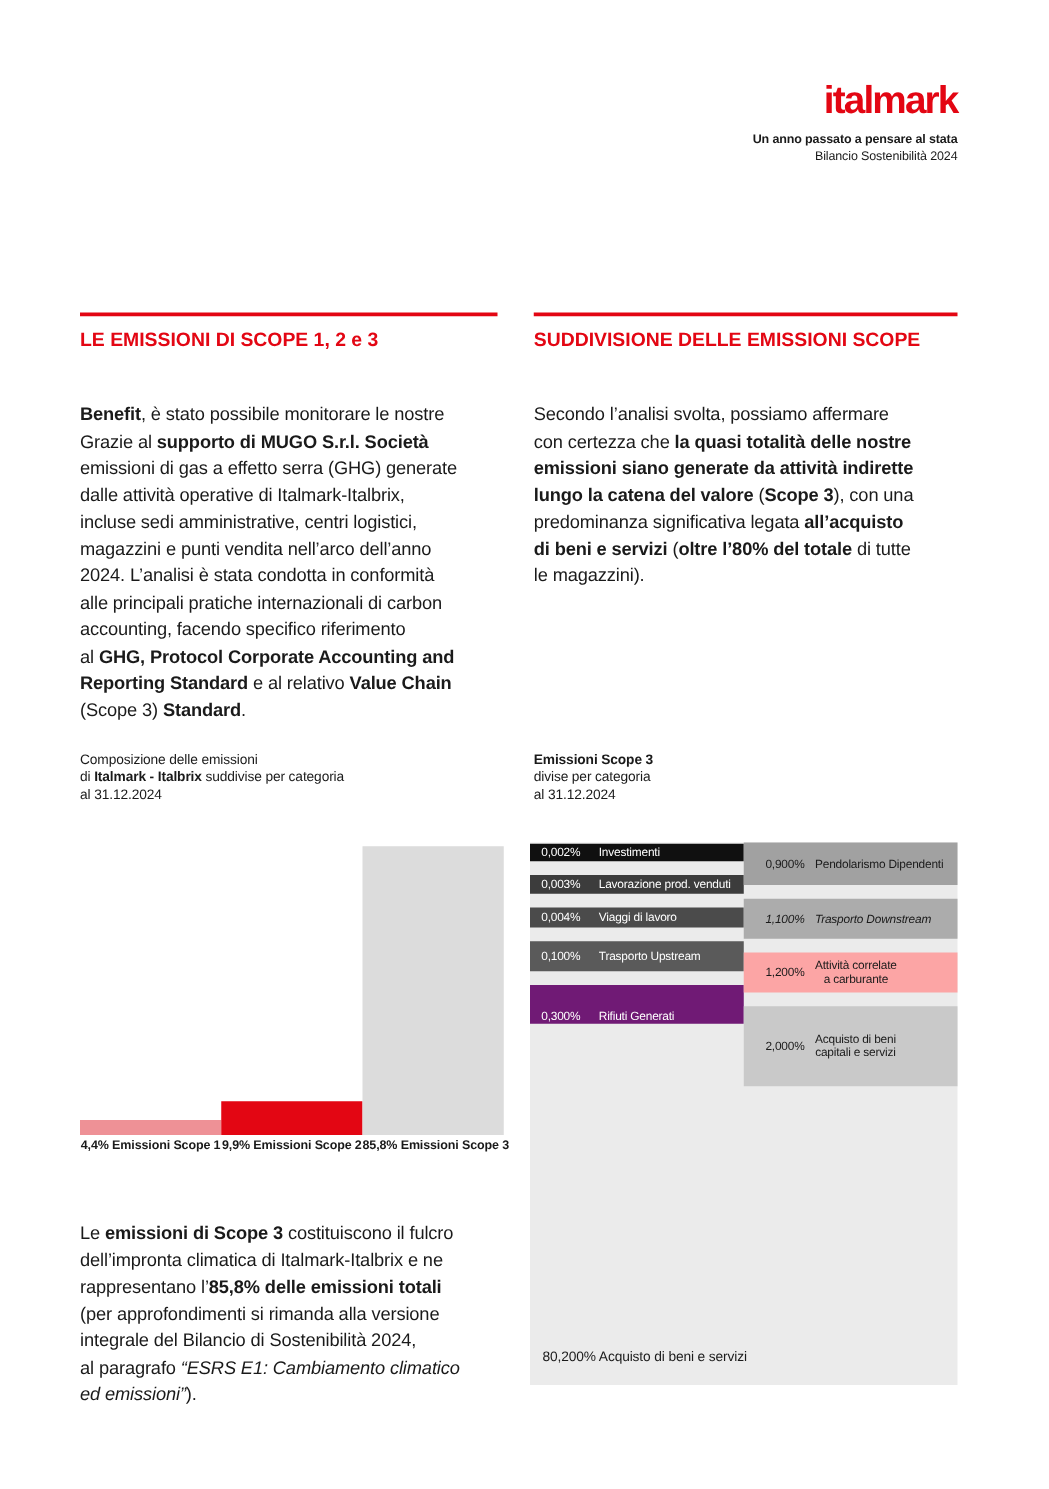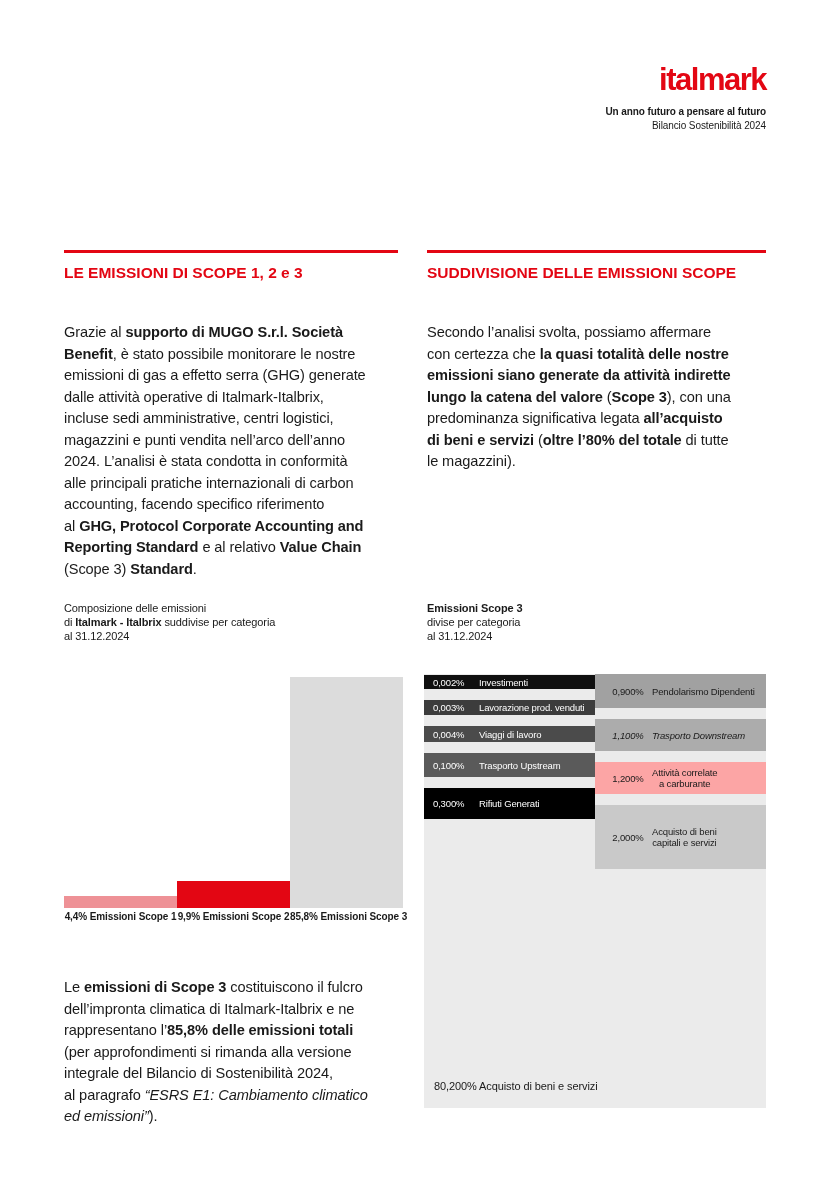--- a/index.html
+++ b/index.html
@@ -55,37 +55,37 @@
   .rest-label{position:absolute;left:10px;bottom:16px;font-size:11px;letter-spacing:-0.1px;
               white-space:nowrap;}
 </style>
 </head>
 <body>
 
 <div class="page">
 
   <div class="abs brand">
     <div class="logo">italmark</div>
-    <div class="tagline">Un anno futuro a pensare al futuro</div>
+    <div class="tagline">Un anno passato a pensare al stata</div>
     <div class="edition">Bilancio Sostenibilità 2024</div>
   </div>
 
   <div class="abs rule rule-left"></div>
   <div class="abs rule rule-right"></div>
 
   <div class="abs heading heading-left">
       <div class="tl"><span>LE EMISSIONI DI SCOPE 1, 2 e 3</span></div>
     </div>
   <div class="abs heading heading-right">
       <div class="tl"><span>SUDDIVISIONE DELLE EMISSIONI SCOPE</span></div>
     </div>
 
   <div class="abs body-text body-left">
+      <div class="tl"><span class="b">Benefit</span><span>, è stato possibile monitorare le nostre</span></div>
       <div class="tl"><span>Grazie al </span><span class="b">supporto di MUGO S.r.l. Società</span></div>
-      <div class="tl"><span class="b">Benefit</span><span>, è stato possibile monitorare le nostre</span></div>
       <div class="tl"><span>emissioni di gas a effetto serra (GHG) generate</span></div>
       <div class="tl"><span>dalle attività operative di Italmark-Italbrix,</span></div>
       <div class="tl"><span>incluse sedi amministrative, centri logistici,</span></div>
       <div class="tl"><span>magazzini e punti vendita nell’arco dell’anno</span></div>
       <div class="tl"><span>2024. L’analisi è stata condotta in conformità</span></div>
       <div class="tl"><span>alle principali pratiche internazionali di carbon</span></div>
       <div class="tl"><span>accounting, facendo specifico riferimento</span></div>
       <div class="tl"><span>al </span><span class="b">GHG, Protocol Corporate Accounting and</span></div>
       <div class="tl"><span class="b">Reporting Standard</span><span> e al relativo </span><span class="b">Value Chain</span></div>
       <div class="tl"><span>(Scope 3) </span><span class="b">Standard</span><span>.</span></div>
@@ -141,21 +141,21 @@
           <span class="lbl">
             <div>Viaggi di lavoro</div>
           </span>
         </div>
         <div class="block" style="height: 24px; background: rgb(90, 90, 90); color: rgb(255, 255, 255);">
           <span class="val">0,100%</span>
           <span class="lbl">
             <div>Trasporto Upstream</div>
           </span>
         </div>
-        <div class="block" style="height: 31px; background: #000000; color: rgb(255, 255, 255);">
+        <div class="block" style="height: 31px; background: #701a75; color: rgb(255, 255, 255); align-items: flex-end;">
           <span class="val">0,300%</span>
           <span class="lbl">
             <div>Rifiuti Generati</div>
           </span>
         </div>
       </div>
     <div class="stack stack-right">
         <div class="block" style="height: 34px; background: rgb(161, 161, 161); color: rgb(26, 26, 26);">
           <span class="val">0,900%</span>
           <span class="lbl">

